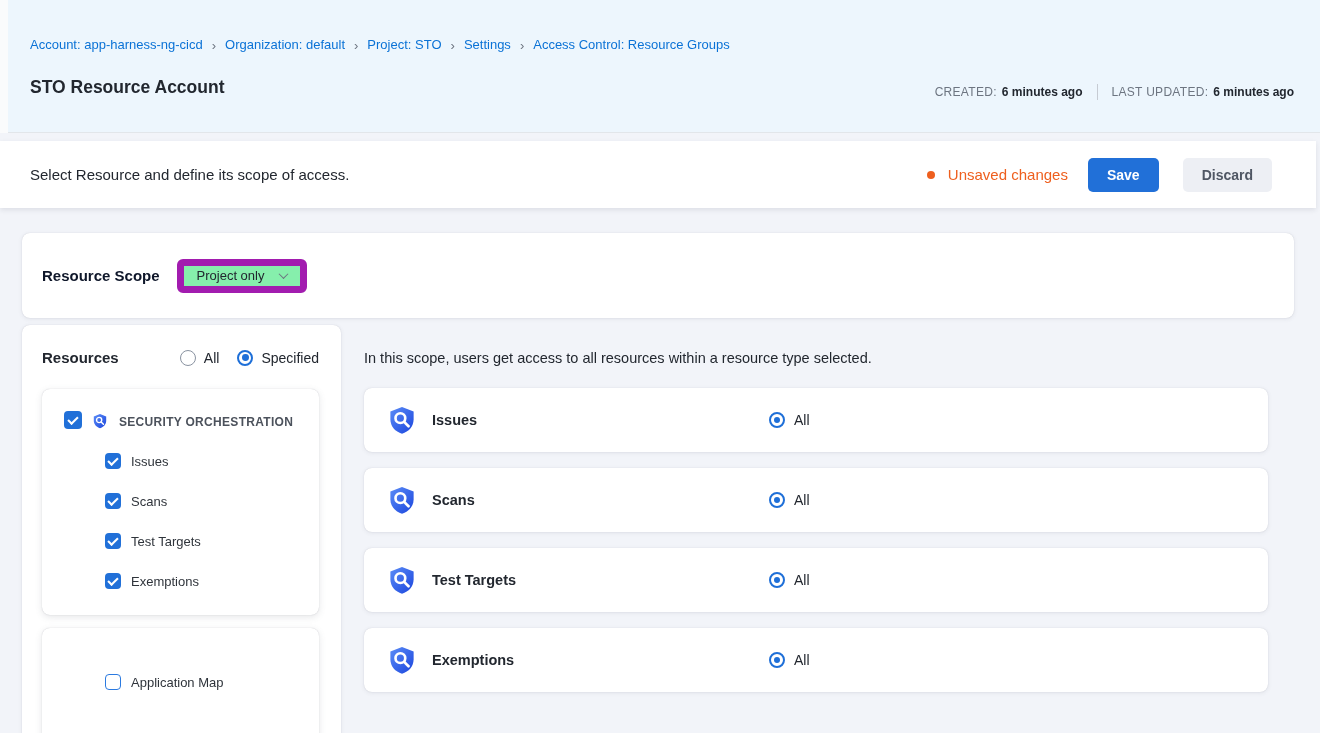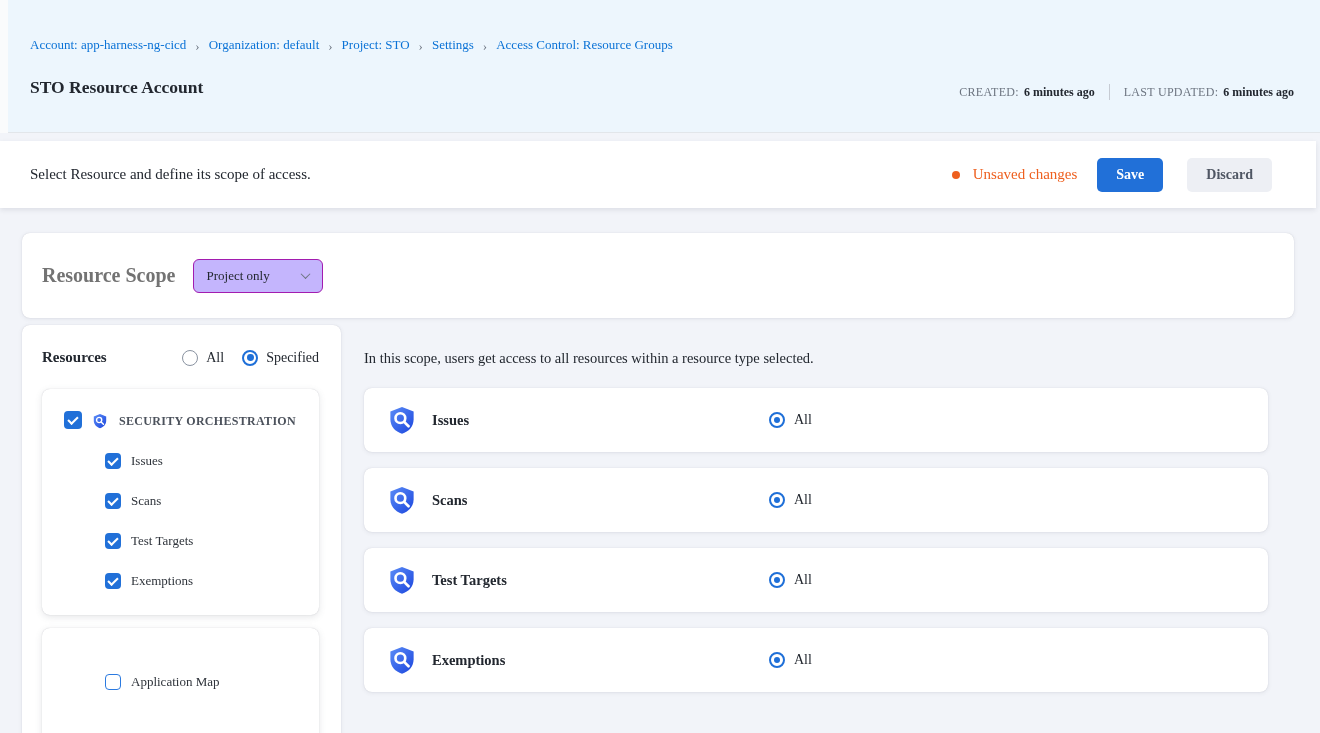--- a/index.html
+++ b/index.html
@@ -1,19 +1,19 @@
 <!DOCTYPE html>
 <html><head>
 <meta charset="utf-8">
 <style>
   * { margin:0; padding:0; box-sizing:border-box; }
   html,body { background:#e9ecf1; }
   .page {
     position:relative; width:1320px; height:733px; overflow:hidden;
-    background:#f2f4f9; font-family:Liberation Serif, serif; color:#22272f;
+    background:#f2f4f9; font-family:Liberation Sans, sans-serif; color:#22272f;
   }
 
   
   .header { position:absolute; left:0; top:0; width:1320px; height:133px;
             background:#edf6fd; border-bottom:1px solid #e2e6ea; }
   .header-gutter { position:absolute; left:0; top:0; width:8px; height:133px; background:#fafbfc; }
   .breadcrumb { position:absolute; left:30px; top:37px; display:flex; align-items:center; gap:9px;
                 font-size:13px; }
   .breadcrumb a { color:#0a72d6; text-decoration:none; cursor:pointer; }
   .breadcrumb .sep { color:#6d7581; font-size:13px; line-height:1; padding-top:1px; }
@@ -36,22 +36,22 @@
   .btn { height:34px; border:none; border-radius:5px; font-family:inherit; font-size:14px;
          font-weight:700; cursor:pointer; padding:0 19px; }
   .btn-save { background:#2170d8; color:#fff; margin-left:1px; }
   .btn-discard { background:#edeff4; color:#4f5663; margin-left:5px; }
 
   
   .card { position:absolute; background:#fff; border-radius:8px;
           box-shadow:0 0 1px rgba(40,41,61,.18), 0 1px 4px rgba(96,97,112,.12); }
   .scope-card { left:22px; top:233px; width:1272px; height:85px; display:flex; align-items:center;
                 padding:0 20px; }
-  .scope-label { font-size:20px; font-weight:700; color:#737373; }
-  .scope-select { margin-left:17px; width:130px; height:34px; background:#c4b5fd; border:1px solid #a21caf;
+  .scope-label { font-size:15px; font-weight:700; color:#0f172a; }
+  .scope-select { margin-left:17px; width:130px; height:34px; background:#86efac; border:7px solid #a21caf;
                   border-radius:6px; display:flex; align-items:center; justify-content:space-between;
                   padding:0 13px; cursor:pointer; }
   .scope-select-value { font-size:13px; color:#22272f; font-weight:500; }
   .chev-down { width:7px; height:7px; border-right:1.6px solid #6d7581; border-bottom:1.6px solid #6d7581;
                transform:rotate(45deg) translate(-1px,-1px); }
 
   
   .resources-panel { left:22px; top:325px; width:319px; height:440px; padding:24px 22px 0 20px; }
   .resources-head { display:flex; align-items:center; justify-content:space-between; }
   .resources-title { font-size:15px; font-weight:700; color:#22272f; }

